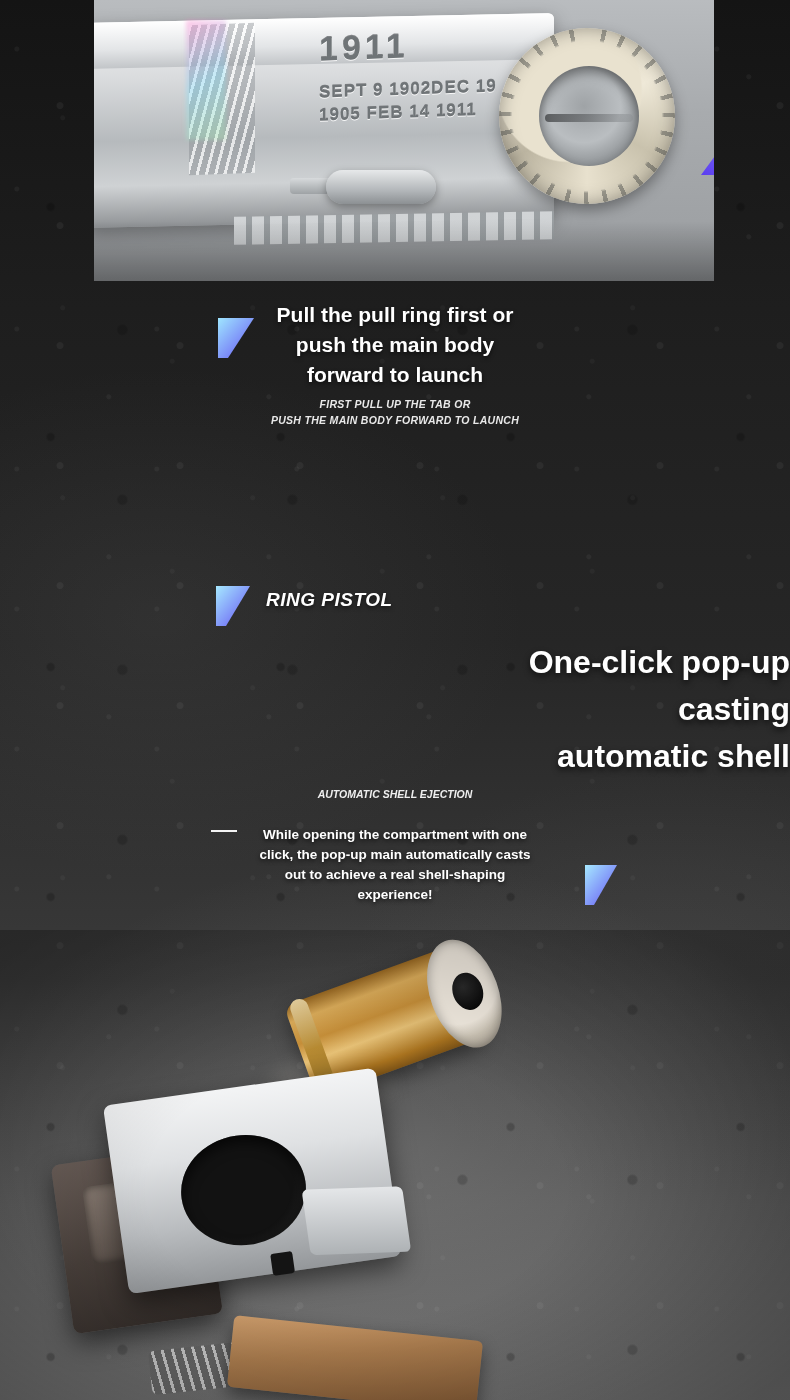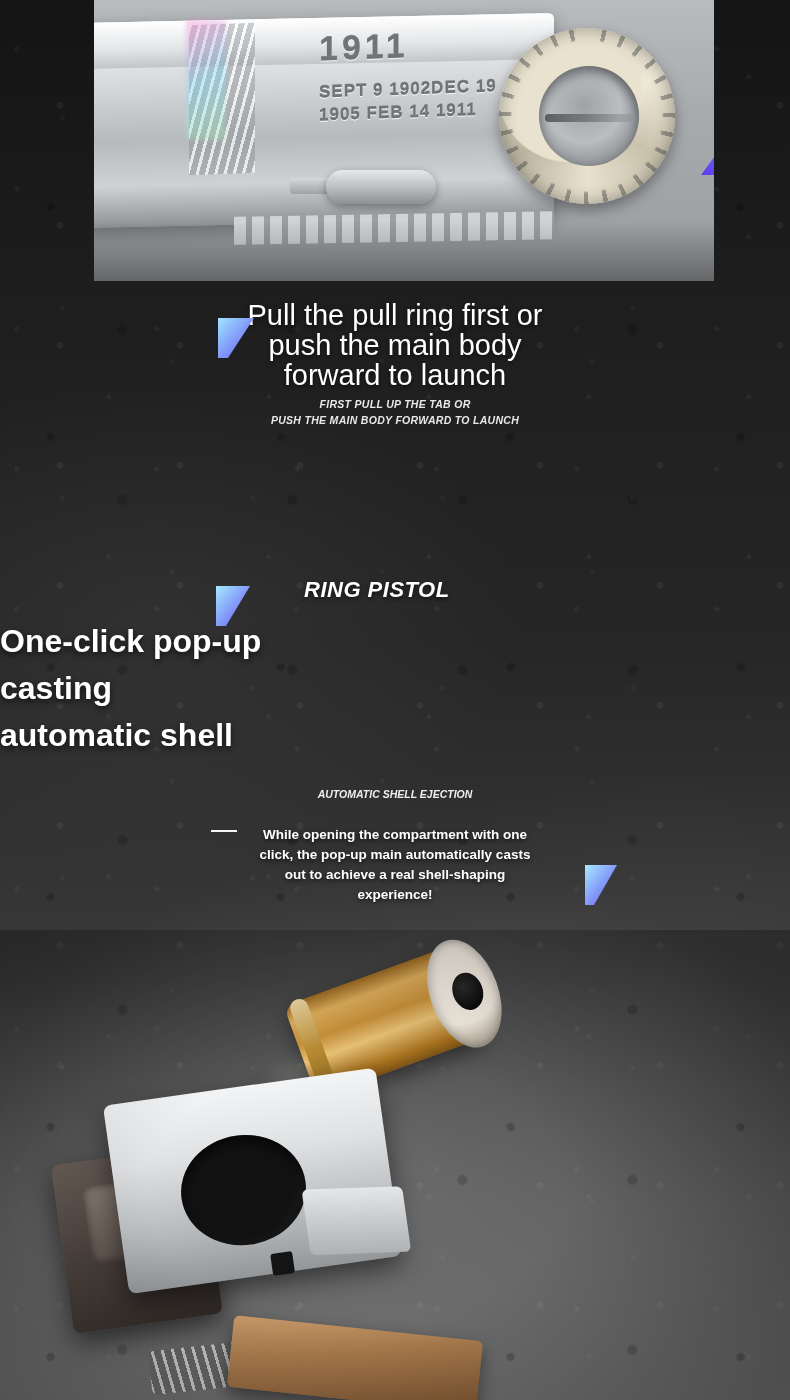--- a/index.html
+++ b/index.html
@@ -134,43 +134,42 @@
   }
 
   
   .chev { display:block; }
 
   
   .sec1 {
     position:absolute; left:0; top:300px; width:790px; text-align:center;
   }
   .sec1 .headline {
-    color:#ffffff; font-size:29px; font-weight:normal; line-height:30px;
+    color:#ffffff; font-size:21px; font-weight:bold; line-height:30px;
     text-shadow:0 2px 4px rgba(0,0,0,.6);
   }
   .sec1 .sub {
     margin-top:6px;
     color:#e9e9e9; font-size:10.5px; font-style:italic; font-weight:bold;
     line-height:16px; letter-spacing:.3px;
   }
   .flag1 { position:absolute; left:216px; top:14px; width:40px; height:46px; }
 
   
   .sec2 { position:absolute; left:0; top:575px; width:790px; }
   .flag2 { position:absolute; left:214px; top:7px; width:38px; height:46px; }
   .brand {
-    position:absolute; left:266px; top:2px;
-    color:#ffffff; font-size:22px; font-weight:bold; font-style:italic;
+    position:absolute; left:266px; top:14px;
+    color:#ffffff; font-size:19px; font-weight:bold; font-style:italic;
     letter-spacing:.5px;
     text-shadow:0 2px 4px rgba(0,0,0,.6);
-    margin-left:38px;
   }
   .big-head {
-    position:absolute; left:0; top:43px; width:790px;
-    text-align:left; color:#ffffff;
+    position:absolute; left:0; top:64px; width:790px;
+    text-align:right; color:#ffffff;
     font-size:32px; font-weight:bold; line-height:47px;
     text-shadow:0 3px 6px rgba(0,0,0,.65);
   }
   .sub2 {
     position:absolute; left:0; top:212px; width:790px;
     text-align:center; color:#efefef;
     font-size:10.5px; font-style:italic; font-weight:bold; line-height:15px;
   }
   .rule {
     position:absolute; left:211px; top:255px; width:26px; height:2px;

